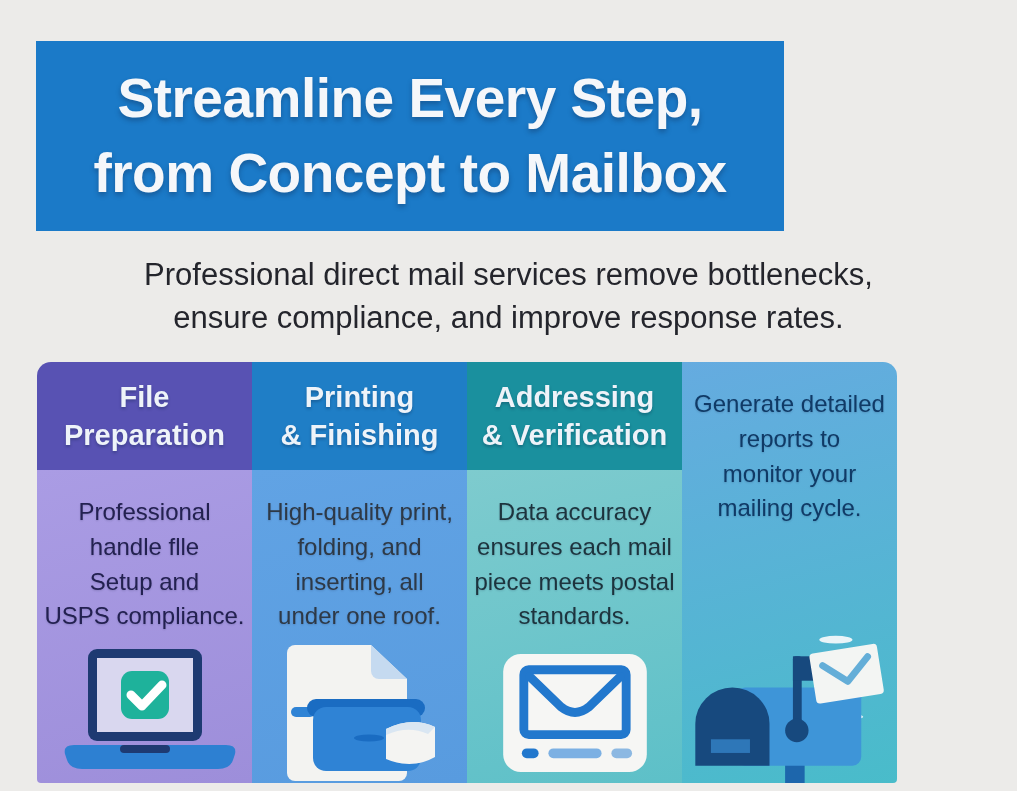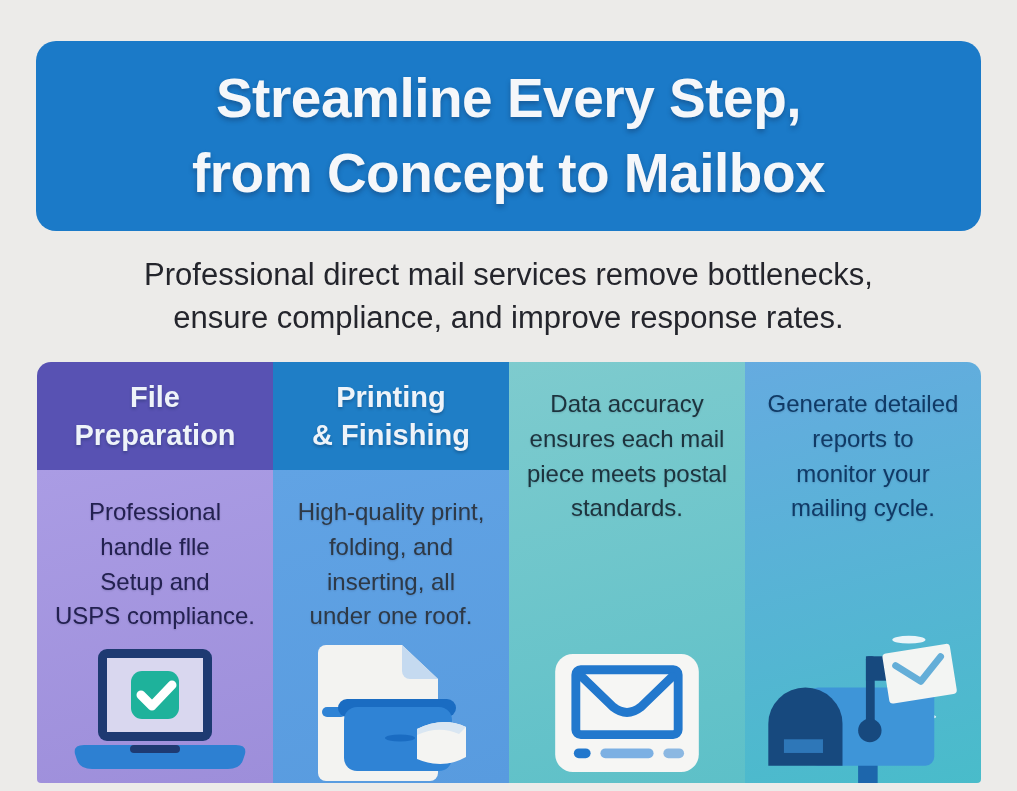--- a/index.html
+++ b/index.html
@@ -4,40 +4,40 @@
 <style>
   html,body{margin:0;padding:0;}
   body{
     width:1017px;height:791px;
     background:#ecebe9;
     font-family:"Liberation Sans", sans-serif;
     overflow:hidden;
     position:relative;
   }
   .banner{
-    position:absolute;left:36px;top:41px;width:945px;height:190px;
-    border-radius:20px;
+    position:absolute;left:36px;top:41px;width:748px;height:190px;
+    border-radius:0;
     display:flex;align-items:center;justify-content:center;
     text-align:center;
   }
   .banner h1{
     margin:0;
     font-size:55px;font-weight:bold;line-height:1.36;
     white-space:pre-line;
     letter-spacing:-0.5px;
     text-shadow:0 3px 5px rgba(15,35,70,.35);
   }
   .subtitle{
     position:absolute;left:0;top:253px;width:1017px;
     text-align:center;
     font-size:31px;line-height:1.4;color:#24252c;
     white-space:pre-line;
   }
   .columns{
-    position:absolute;left:37px;top:362px;width:944px;height:421px;
+    position:absolute;left:37px;top:362px;width:860px;height:421px;
     display:flex;
     border-radius:14px 14px 4px 4px;
     overflow:hidden;
   }
   .col{flex:1 1 0;display:flex;flex-direction:column;min-width:0;}
   .col-header{
     height:108px;flex:0 0 108px;
     display:flex;align-items:center;justify-content:center;
     text-align:center;
     background:linear-gradient(90deg,var(--hdr1),var(--hdr2));
@@ -114,20 +114,22 @@
         <rect x="42" y="56" width="118" height="18" rx="9" fill="#1a6cc2"></rect>
         <rect x="48" y="64" width="108" height="64" rx="13" fill="#2f83d5"></rect>
         <path d="M121 86 q26 -13 49 -2 v30 q-23 13 -49 2 z" fill="#f4f4f2"></path>
         <path d="M121 86 q26 -13 49 -2 l-7 7 q-20 -9 -42 1 z" fill="#d9e6f2"></path>
         <ellipse cx="104" cy="95" rx="15" ry="3.5" fill="#1a6cc2"></ellipse>
       </svg>
     </div>
   </div>
 
   <div class="col" style="--hdr1: #1a909e; --hdr2: #1a909e; --body1: #7ecbce; --body2: #5dc0c8; --txt: #1d333d;">
+    <div class="col-header">Addressing
+&amp; Verification</div>
     <div class="col-body">
       <div class="col-text">Data accuracy
 ensures each mail
 piece meets postal
 standards.</div>
       <svg class="col-icon icon-envelope" width="148" height="122" viewBox="0 0 150 124">
         <rect x="2" y="2" width="146" height="120" rx="18" fill="#f6f6f4"></rect>
         <rect x="23" y="18" width="104" height="66" rx="5" fill="none" stroke="#2278cd" stroke-width="9"></rect>
         <path d="M29 25 L61 56 q14 11 28 0 L121 25" fill="none" stroke="#2278cd" stroke-width="9" stroke-linecap="round" stroke-linejoin="round"></path>
         <rect x="21" y="98" width="17" height="10" rx="5" fill="#2278cd"></rect>

